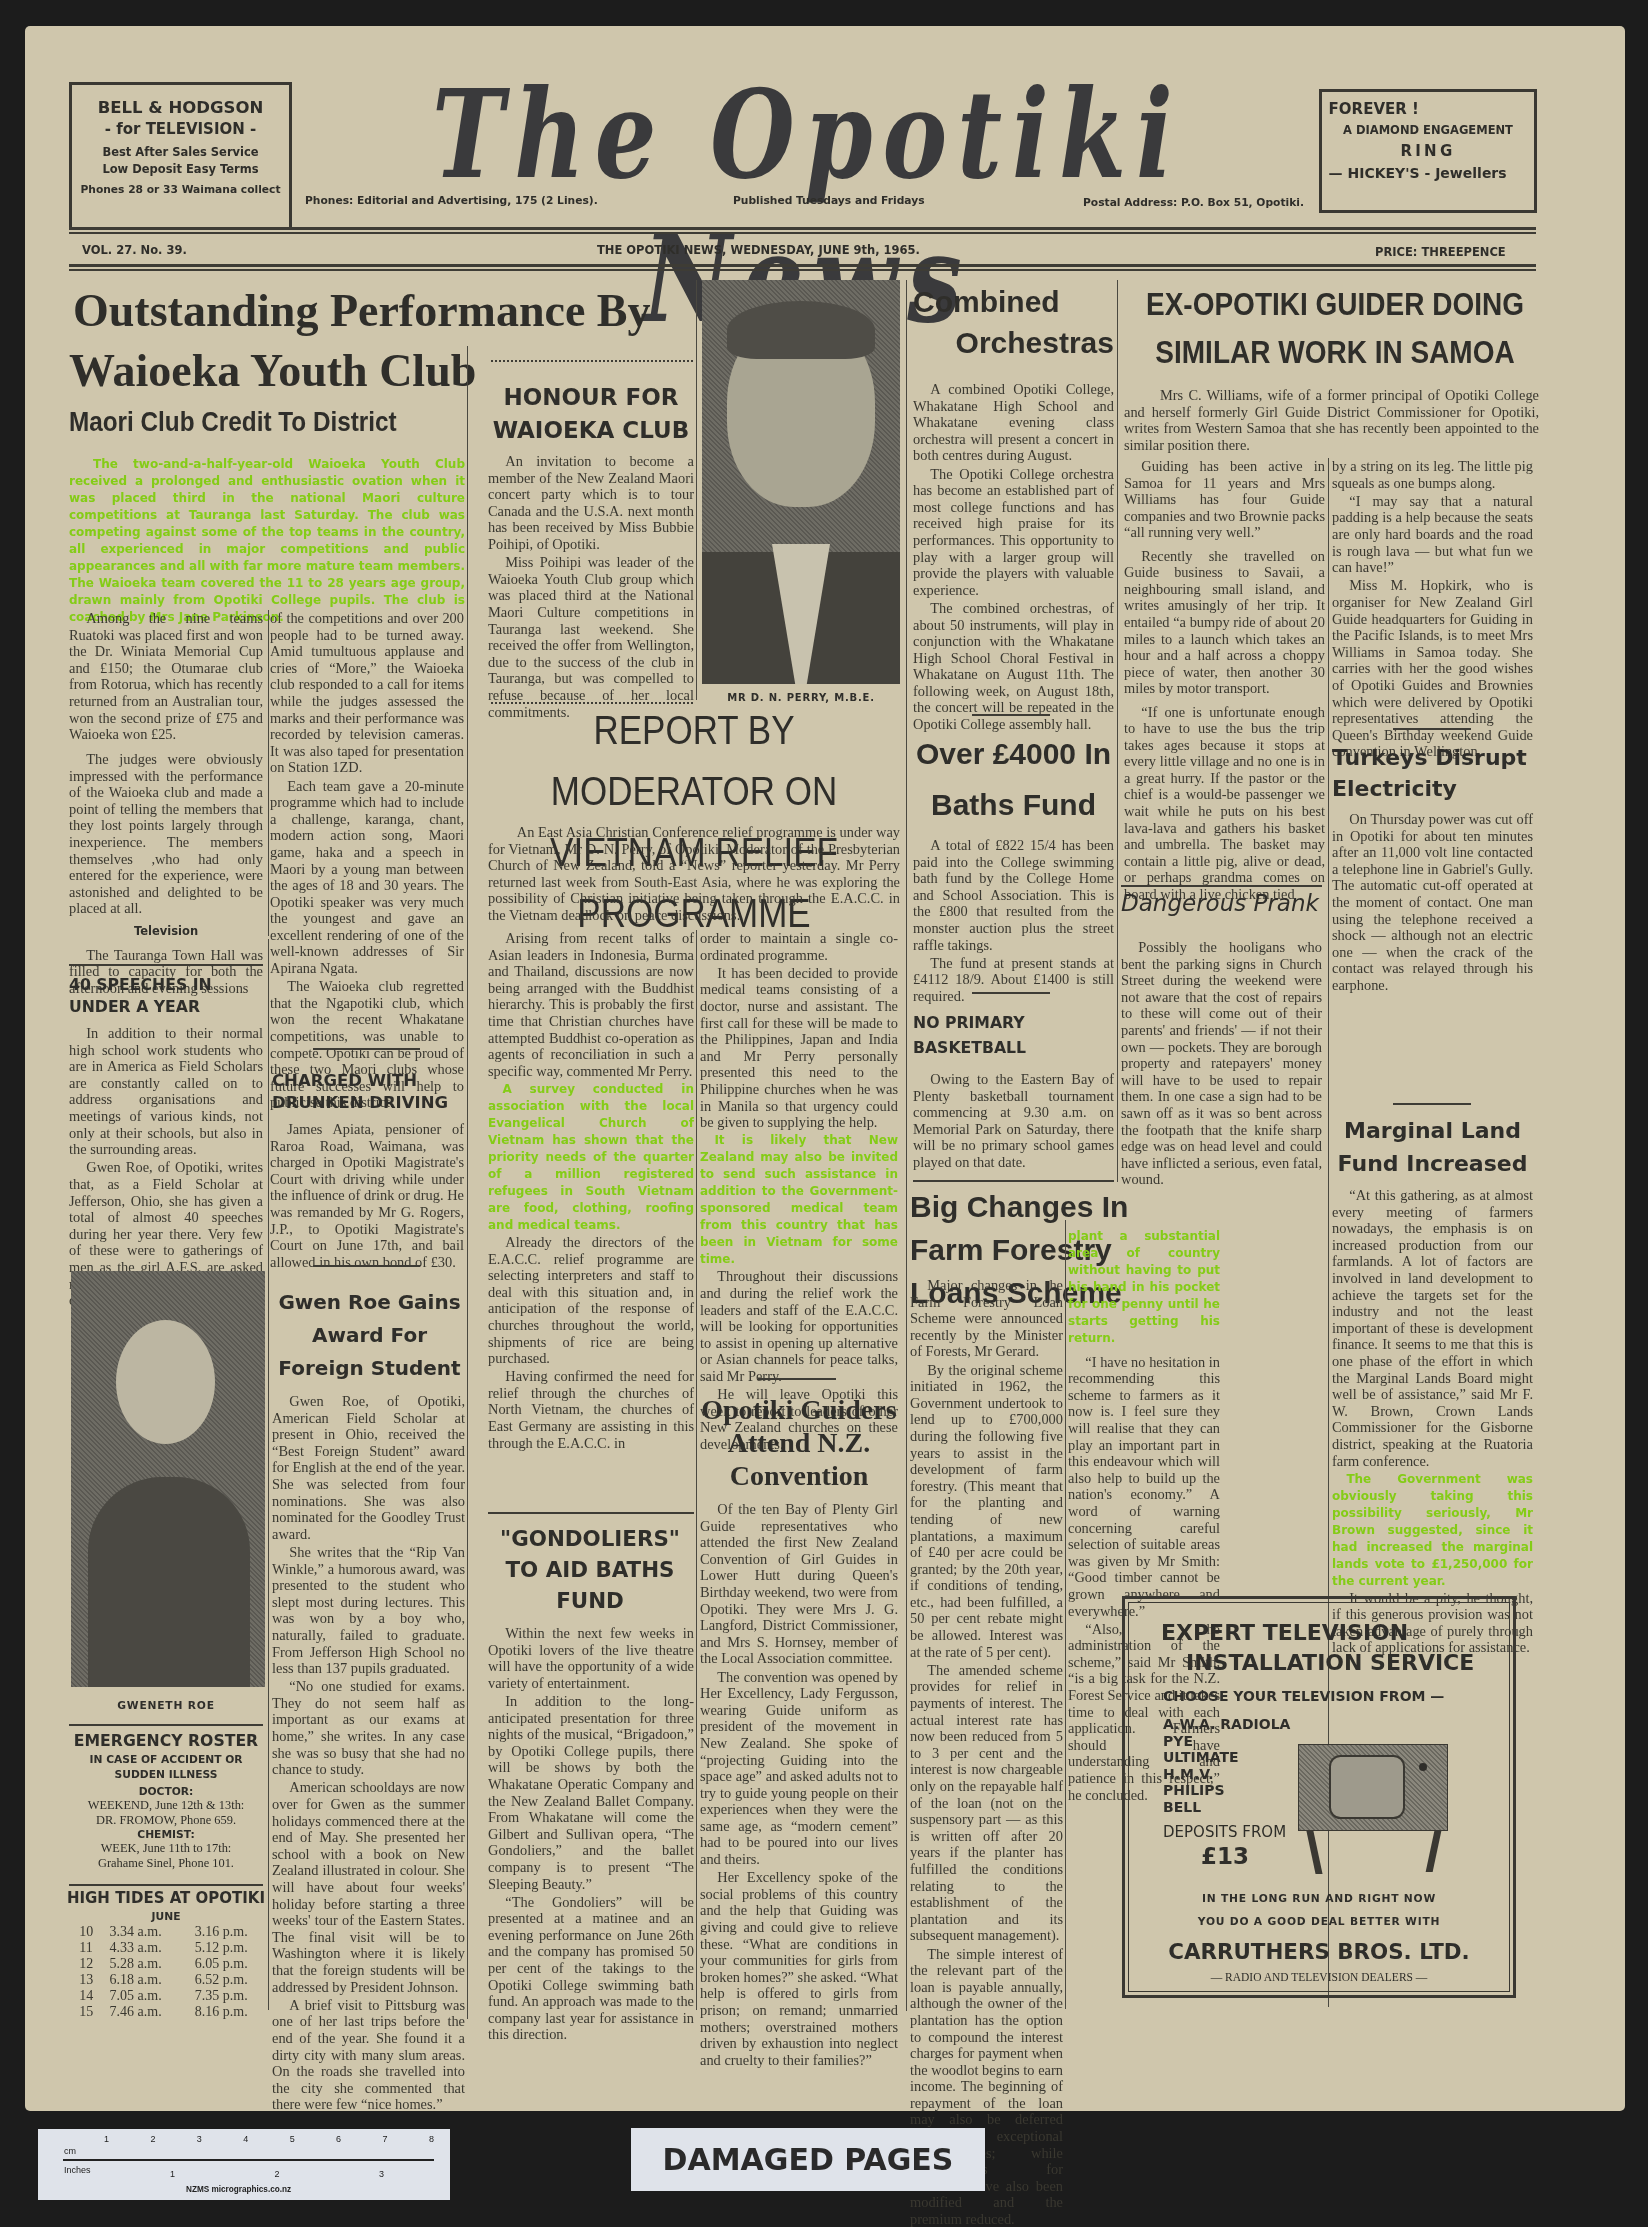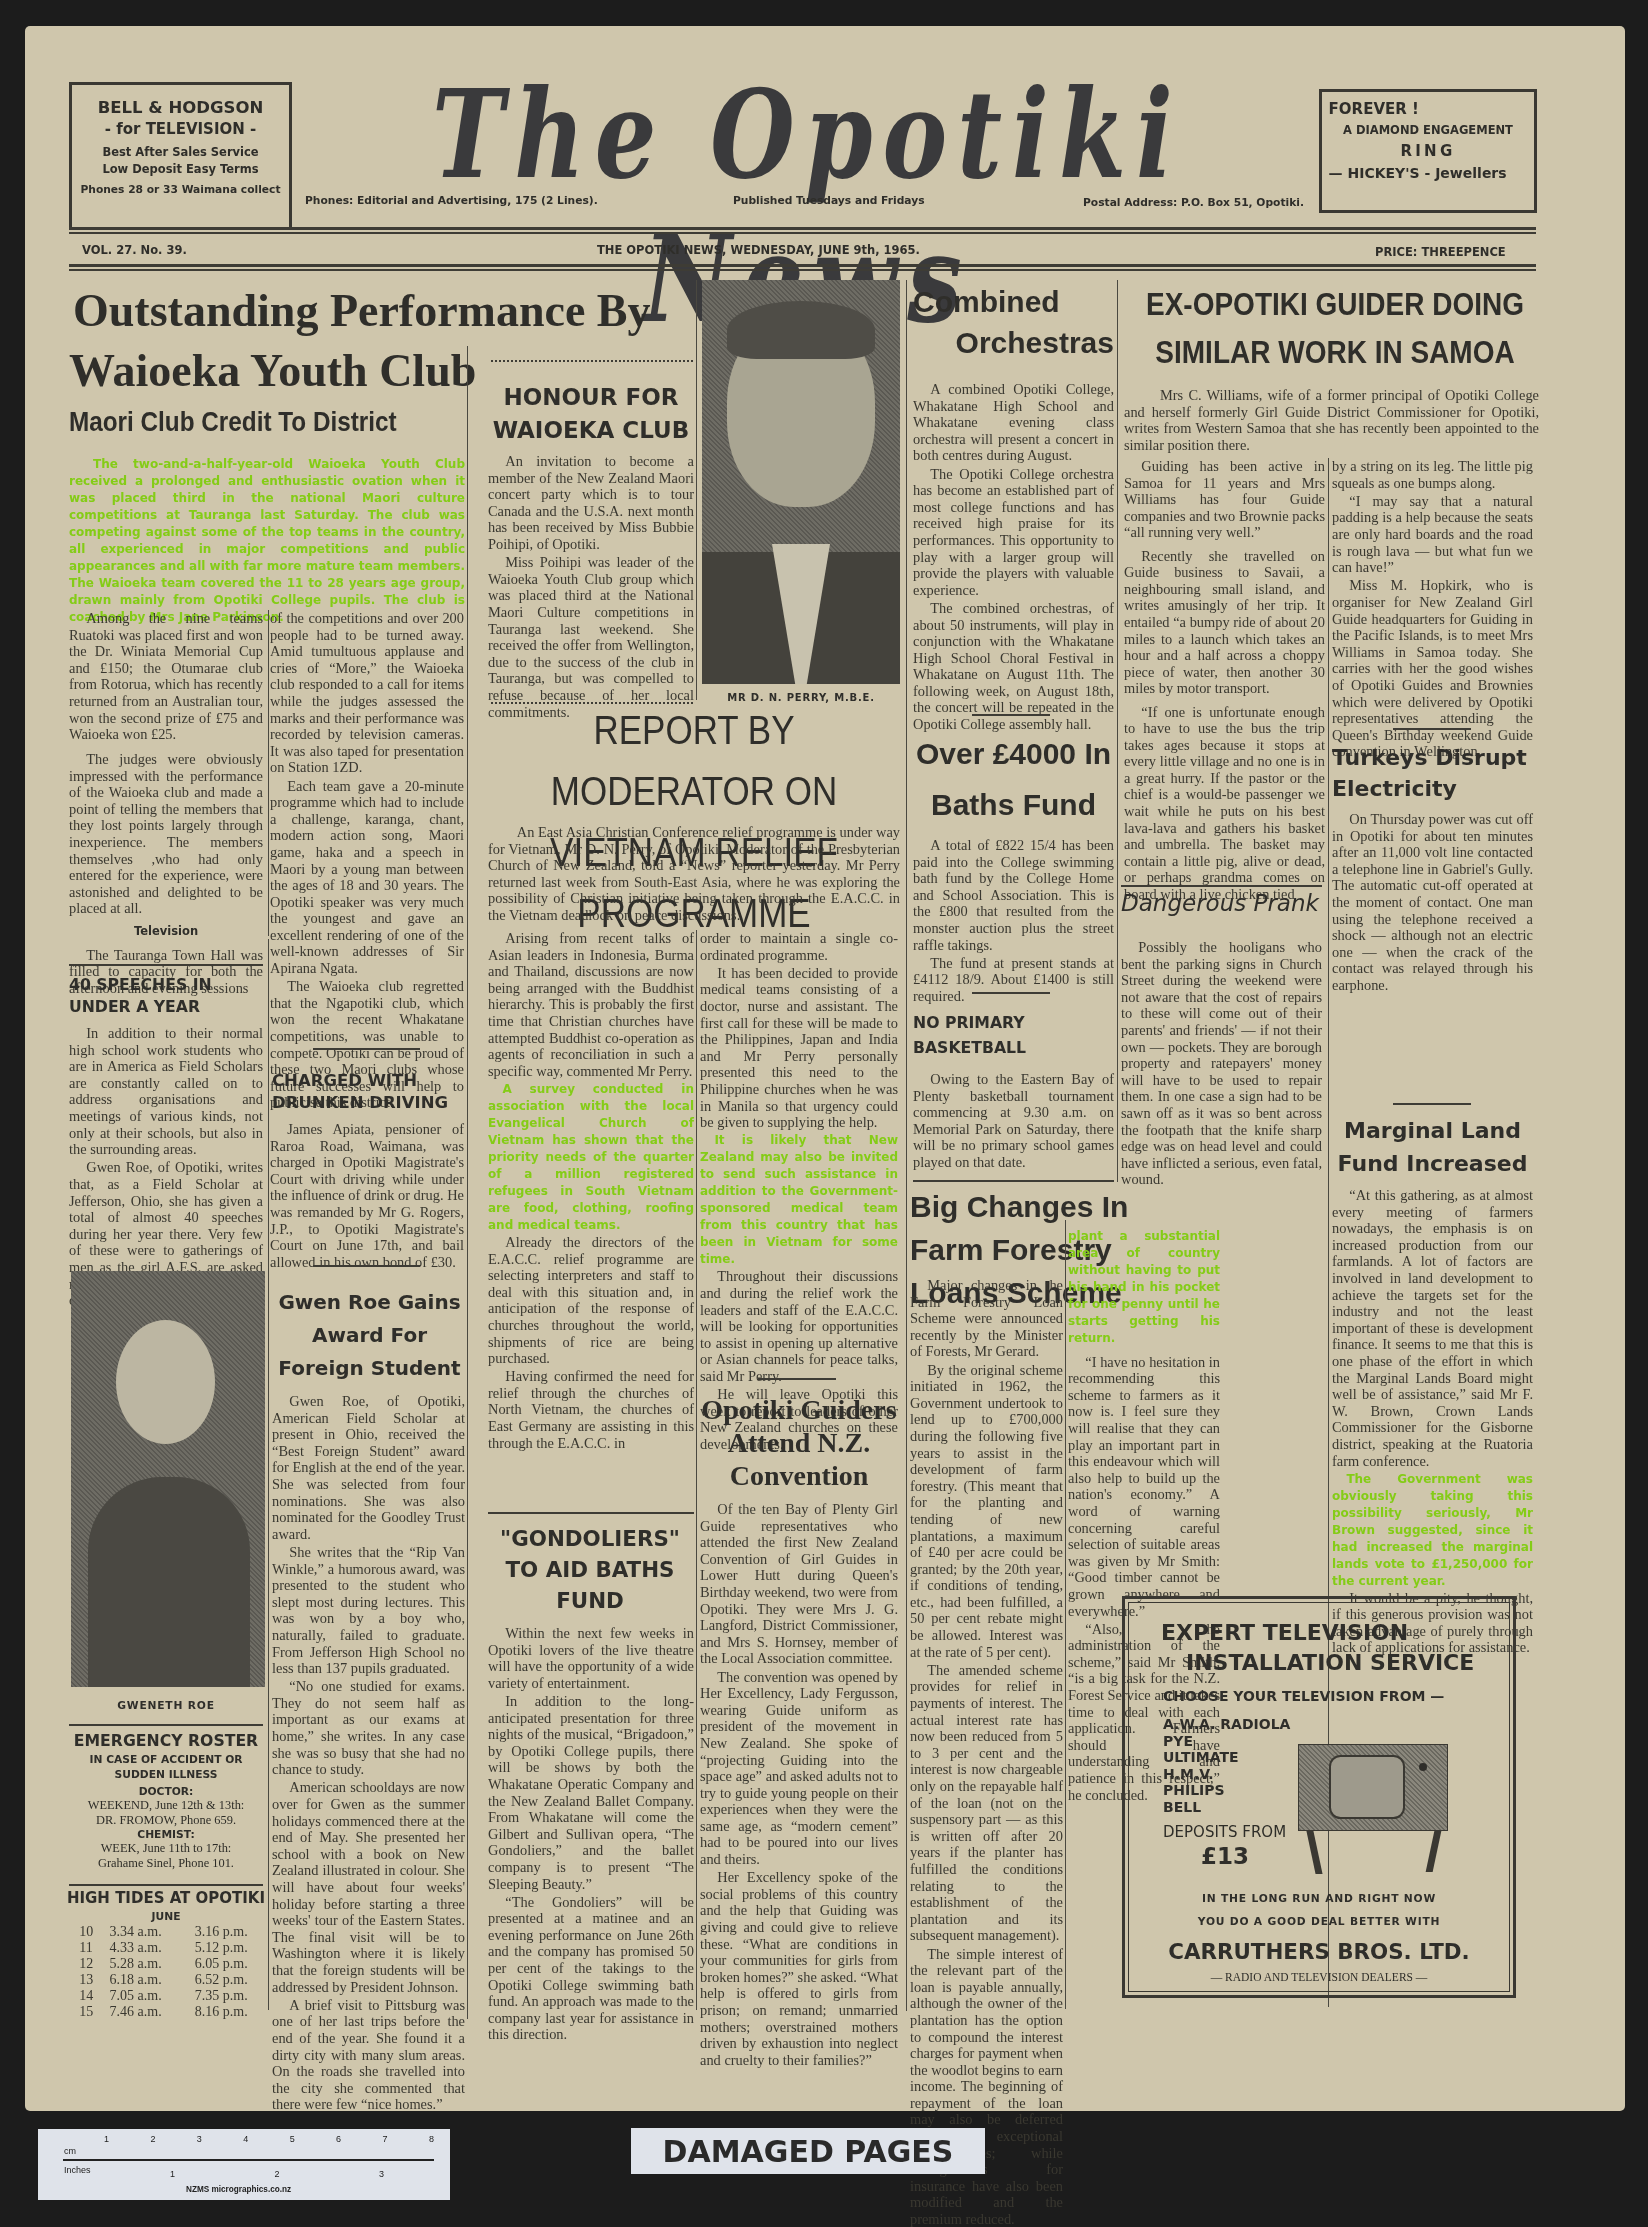--- a/index.html
+++ b/index.html
@@ -343,16 +343,16 @@
       <span>7</span>
       <span>8</span>
   </div>
   <div class="abs cond" style="left:132px;top:40px;width:214px;display:flex;justify-content:space-between;font-size:9px;color:#222;">
     <span>1</span>
       <span>2</span>
       <span>3</span>
   </div>
   <div class="abs cond" style="left:148px;top:56px;font-size:8.2px;font-weight:bold;color:#222;">NZMS micrographics.co.nz</div>
 </div>
-<div class="footer-card" style="left:631px;top:2128px;width:354px;height:46px;display:flex;align-items:center;justify-content:center;">
+<div class="footer-card" style="left:631px;top:2128px;width:354px;height:63px;display:flex;align-items:center;justify-content:center;">
   <span class="sans" style="font-size:30px;font-weight:bold;color:#2a2a2a;">DAMAGED PAGES</span>
 </div>
 
 
 </body></html>

